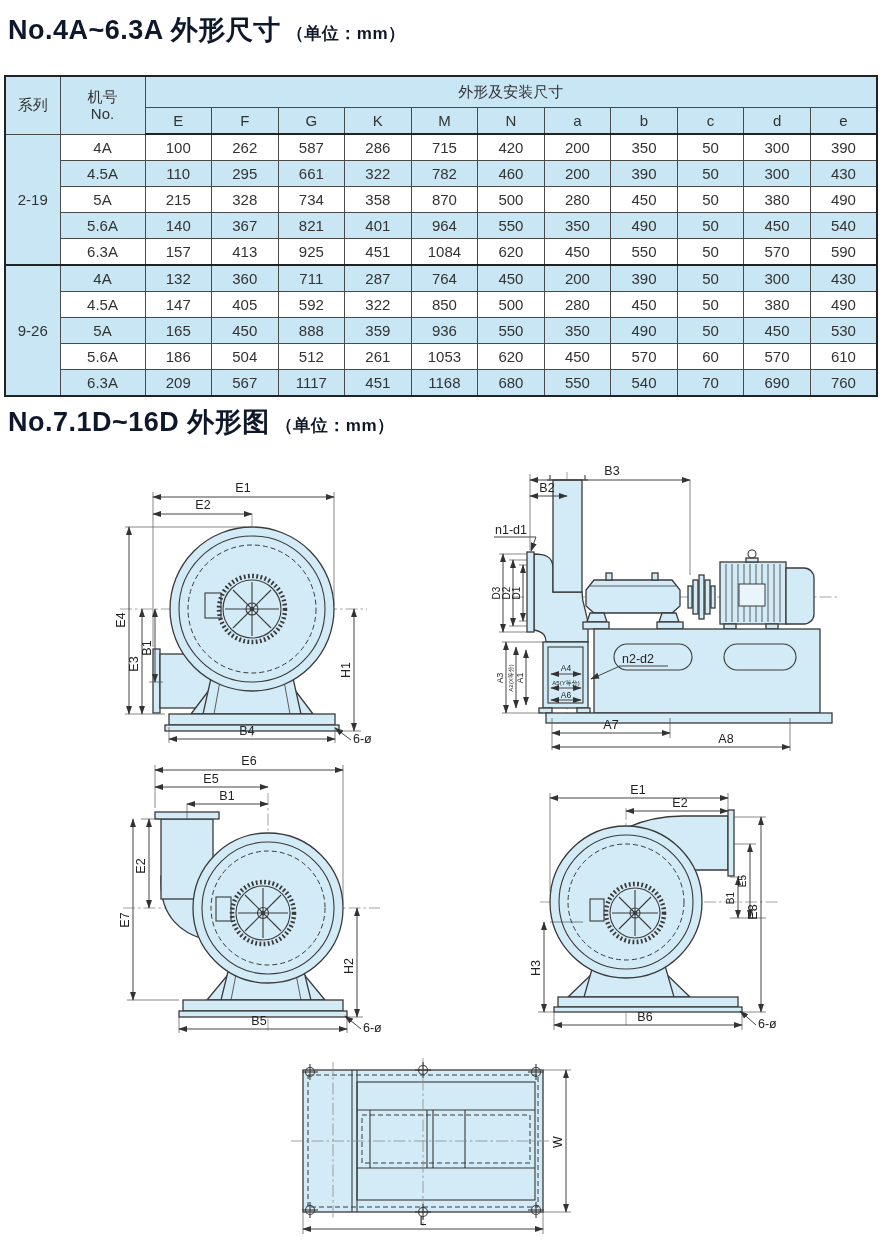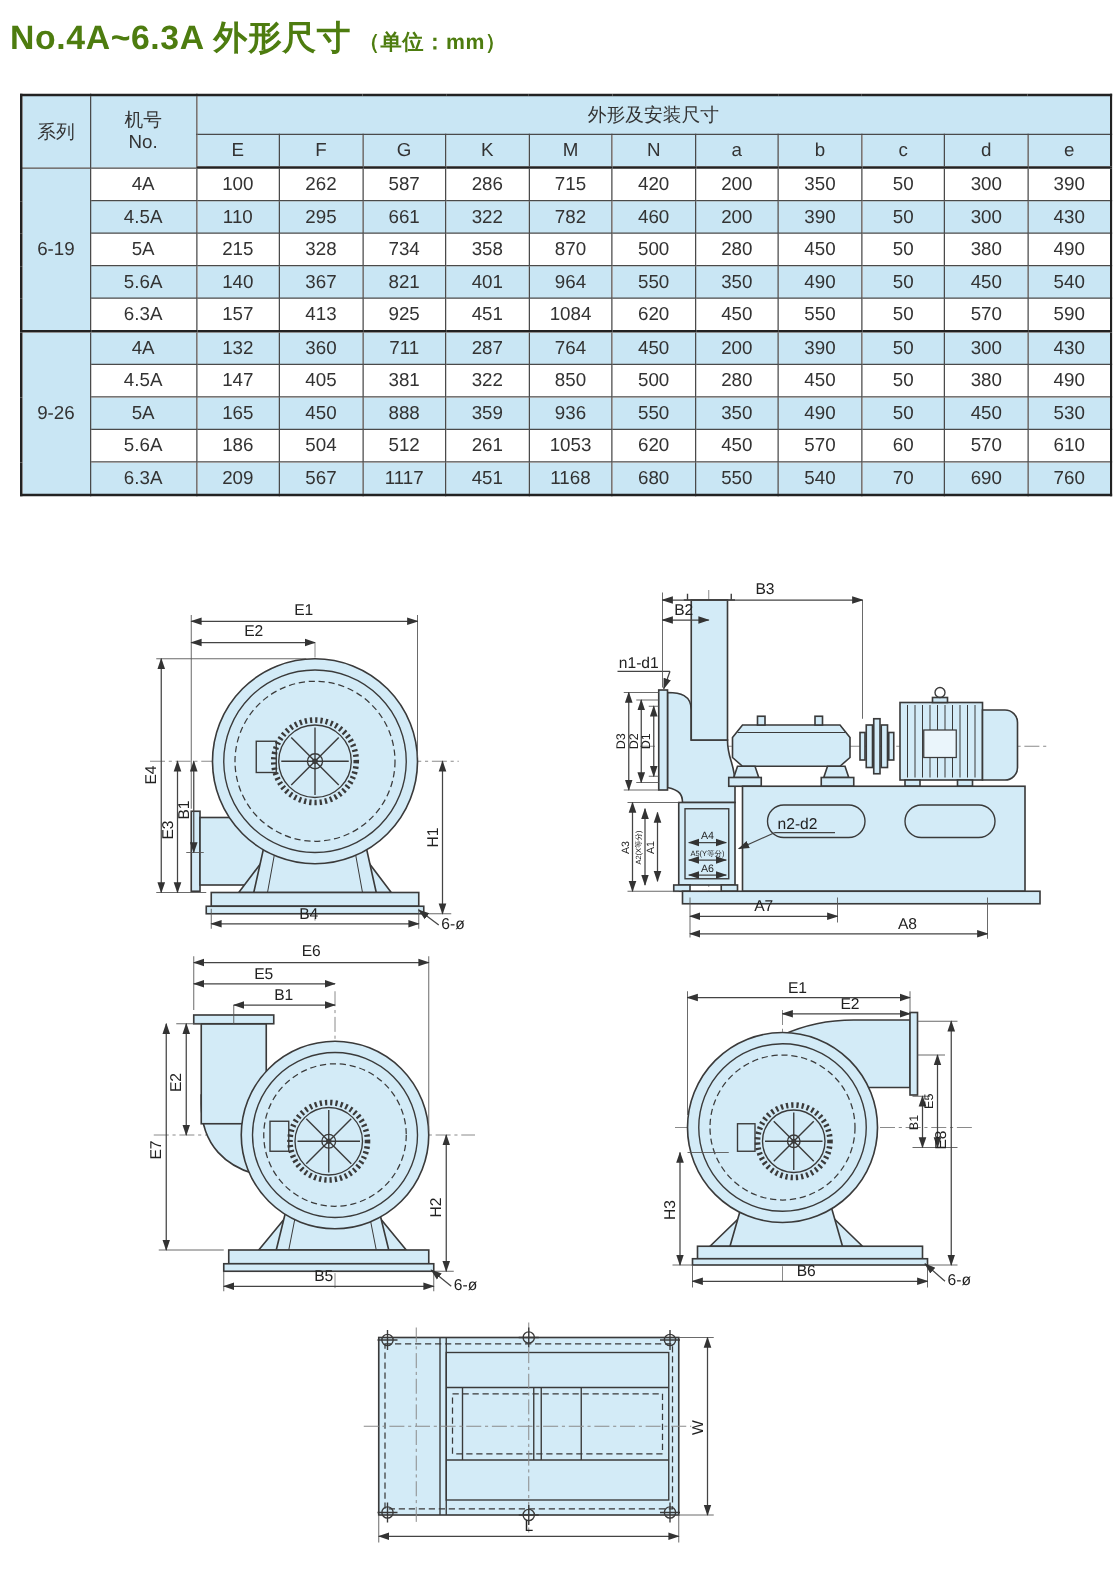--- a/index.html
+++ b/index.html
@@ -1,25 +1,25 @@
 <!DOCTYPE html>
 <html><head>
 <meta charset="utf-8">
 <style>
   html,body{margin:0;padding:0;background:#fff;}
   .page{position:relative;width:890px;height:1256px;background:#fff;overflow:hidden;
         font-family:"Liberation Sans",sans-serif;color:#2f2f2f;}
-  .sec-title{position:absolute;left:8px;margin:0;color:#4d7c0f;font-weight:bold;
+  .sec-title{position:absolute;left:8px;margin:0;color:#0f172a;font-weight:bold;
              font-size:27px;letter-spacing:.5px;white-space:nowrap;}
   .sec-title .unit{font-size:17px;font-weight:bold;margin-left:6px;}
   #title1{top:12px;}
   #title2{top:404px;}
 
   
-  .tbl-wrap{position:absolute;left:16px;top:75px;width:874px;}
+  .tbl-wrap{position:absolute;left:4px;top:75px;width:874px;}
   table.dims{border-collapse:collapse;table-layout:fixed;width:874px;
              font-size:15px;color:#333;}
   table.dims th,table.dims td{border:1px solid #4a4a4a;text-align:center;padding:0;
              overflow:hidden;white-space:nowrap;}
   table.dims{border:2px solid #222;}
   table.dims thead th{background:#c9e6f4;font-weight:normal;}
   tr.hrow1 th{height:30px;}
   tr.hrow2 th{height:25px;}
   table.dims tbody td{height:25px;background:#fff;}
   table.dims tbody tr.alt td{background:#c9e6f4;}
@@ -75,21 +75,21 @@
             <th>N</th>
             <th>a</th>
             <th>b</th>
             <th>c</th>
             <th>d</th>
             <th>e</th>
           </tr>
       </thead>
       <tbody id="tbl-body">
           <tr>
-            <td rowspan="5" class="series-cell">6-19</td>
+            <td rowspan="5" class="series-cell">2-19</td>
             <td>4A</td>
             <td>100</td>
             <td>262</td>
             <td>587</td>
             <td>286</td>
             <td>715</td>
             <td>420</td>
             <td>200</td>
             <td>350</td>
             <td>50</td>
@@ -164,21 +164,21 @@
             <td>200</td>
             <td>390</td>
             <td>50</td>
             <td>300</td>
             <td>430</td>
           </tr>
           <tr>
             <td>4.5A</td>
             <td>147</td>
             <td>405</td>
-            <td>381</td>
+            <td>592</td>
             <td>322</td>
             <td>850</td>
             <td>500</td>
             <td>280</td>
             <td>450</td>
             <td>50</td>
             <td>380</td>
             <td>490</td>
           </tr>
           <tr class="alt">
@@ -220,20 +220,21 @@
             <td>550</td>
             <td>540</td>
             <td>70</td>
             <td>690</td>
             <td>760</td>
           </tr>
         </tbody>
     </table>
   </div>
 
+  <h1 class="sec-title" id="title2"><span>No.7.1D~16D 外形图</span><span class="unit">（单位：mm）</span></h1>
 
   <svg width="0" height="0" style="position:absolute" aria-hidden="true">
     <defs>
       <marker id="arr" viewBox="0 0 10 10" refX="9.2" refY="5" markerWidth="9" markerHeight="9" orient="auto-start-reverse">
         <path d="M0,1.6 L10,5 L0,8.4 z" fill="#333"></path>
       </marker>
     </defs>
   </svg>
 
   <svg class="dwg" style="left:95px;top:452px" width="400" height="292" viewBox="0 0 400 292">

